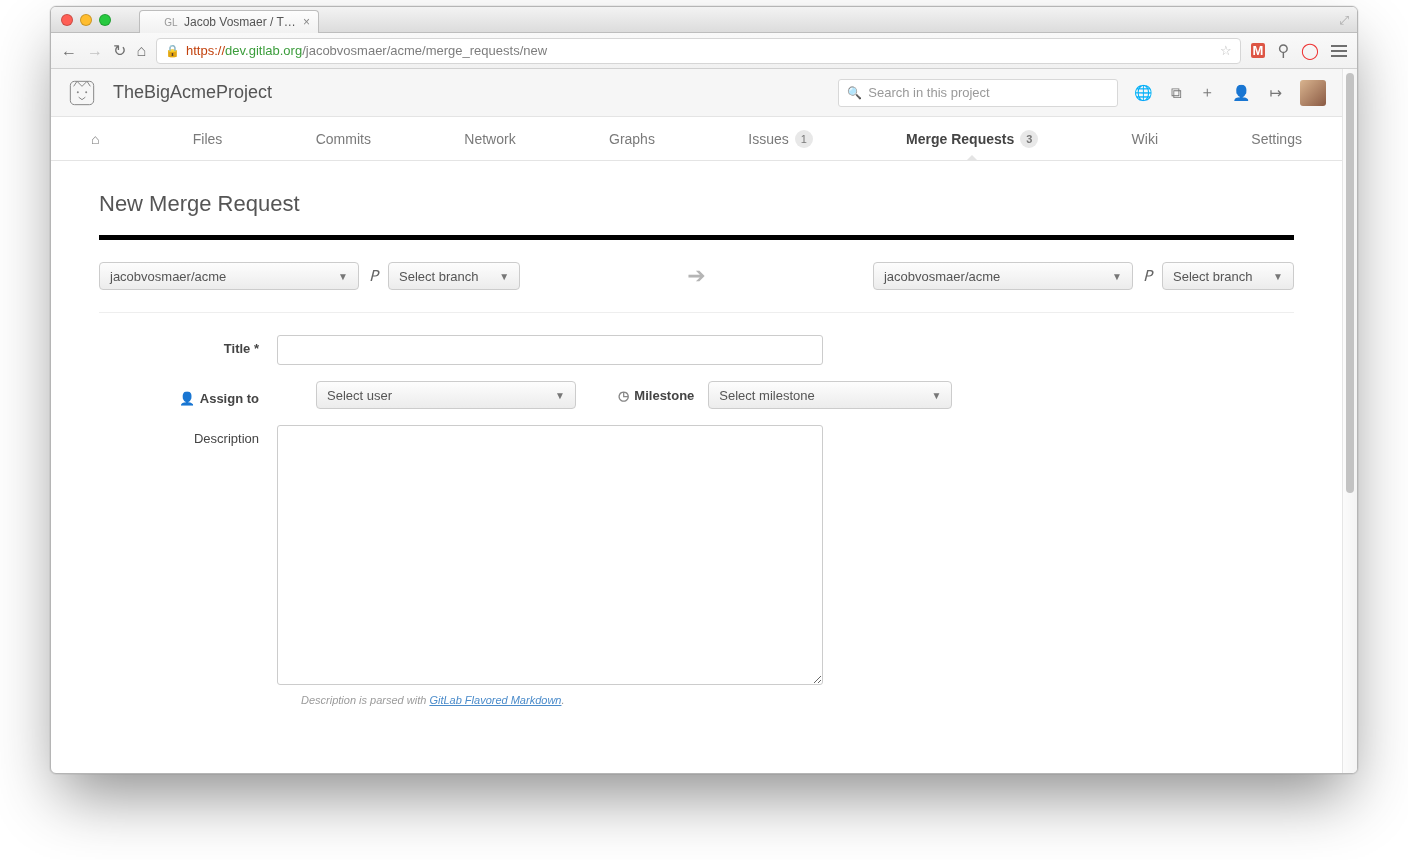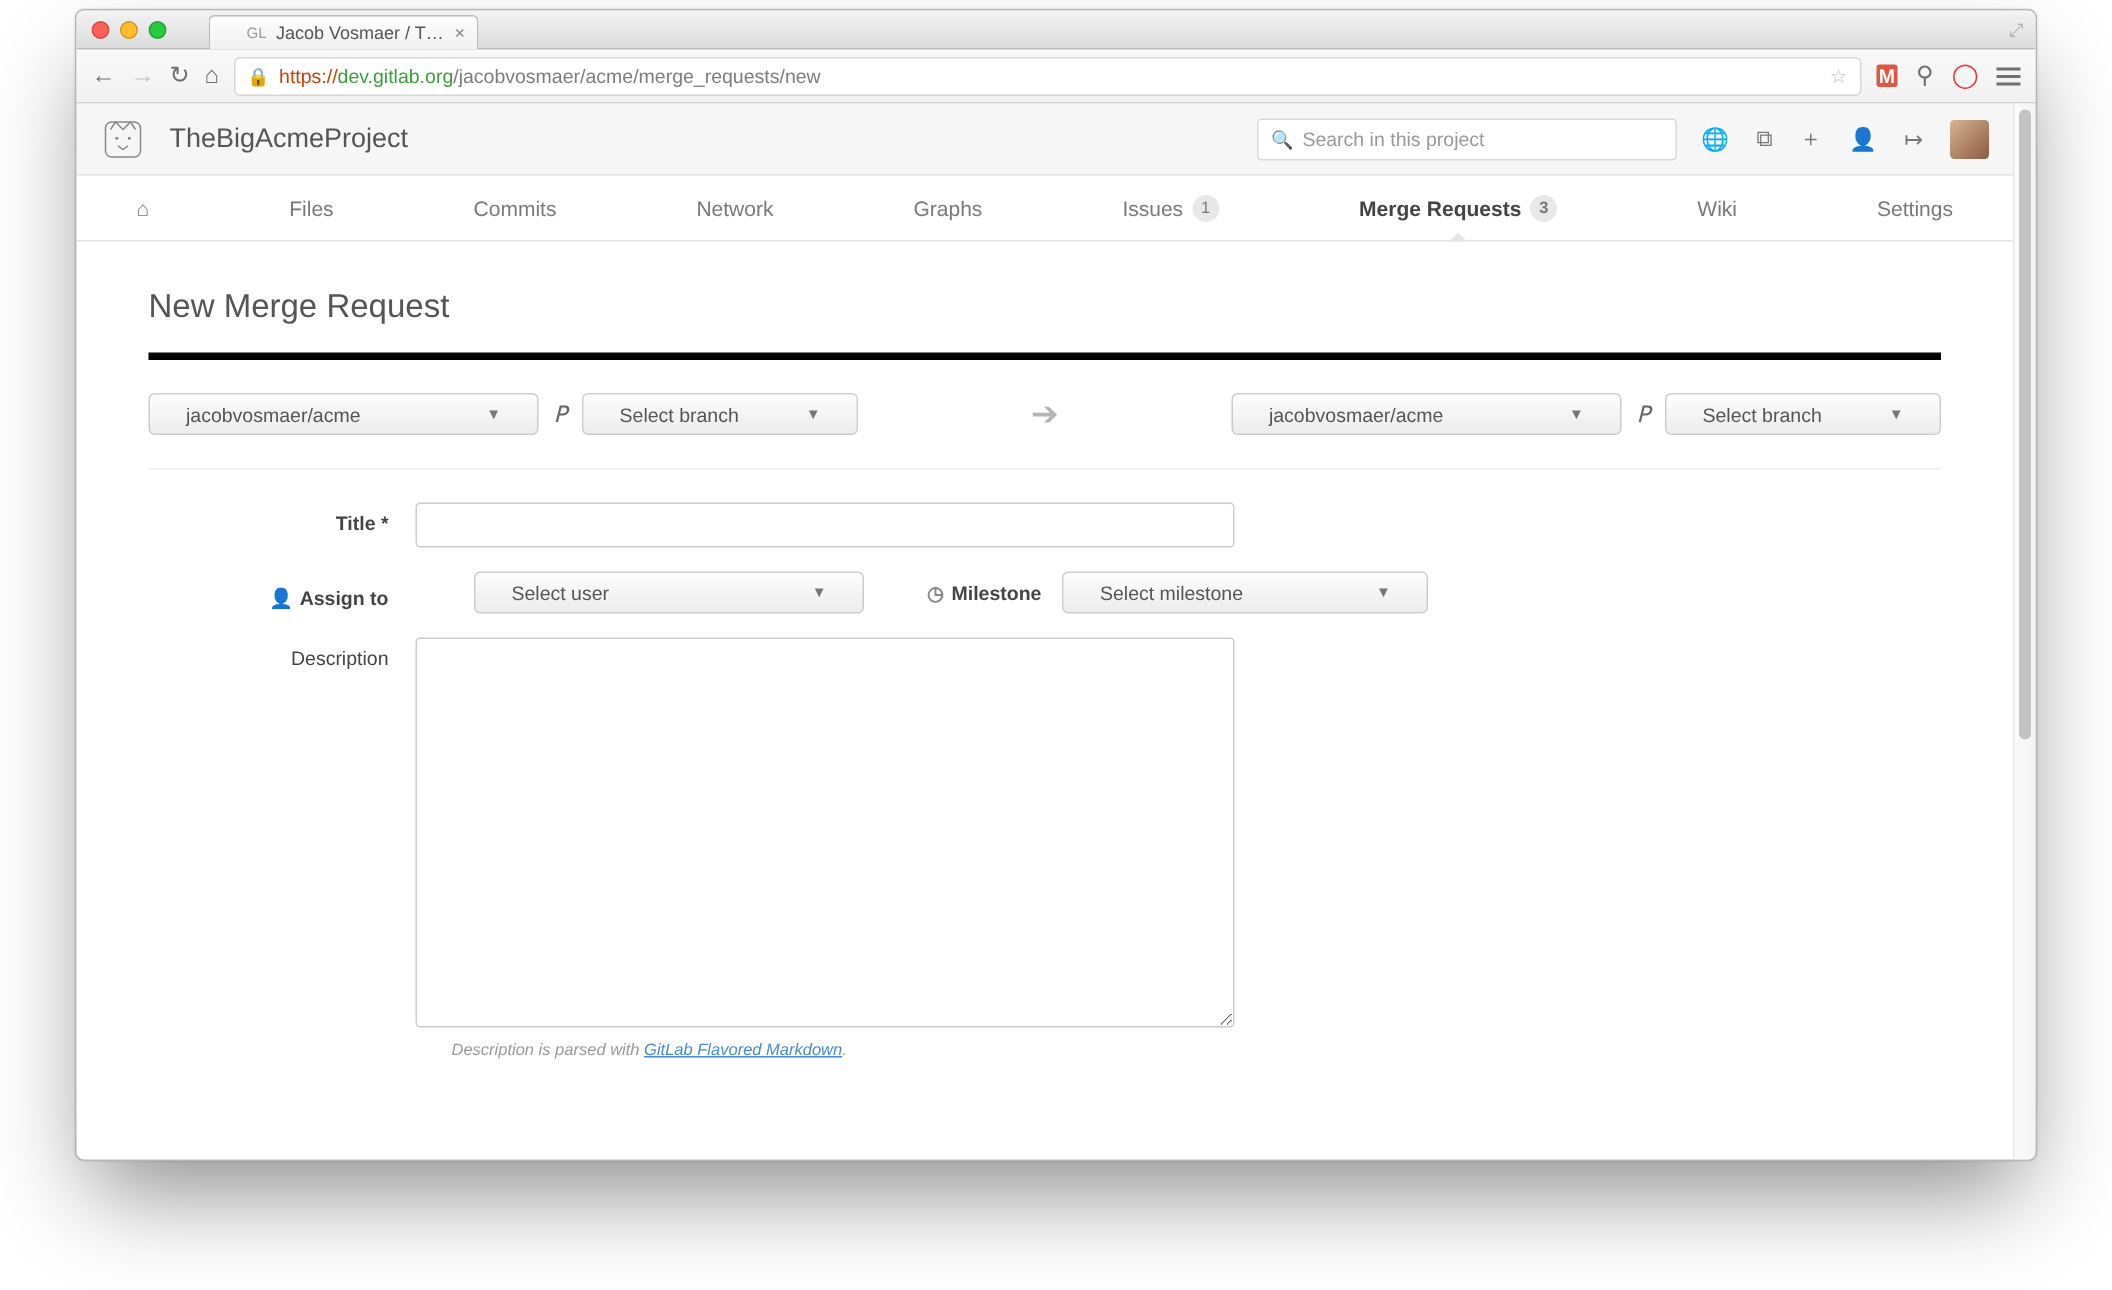--- a/index.html
+++ b/index.html
@@ -111,25 +111,25 @@
   .house{font-size:16px;}
   .gl-body{ padding: 20px 48px 40px; }
   h2.page-title{ font-size:22px; font-weight:500; color:#555; padding:10px 0 18px; border-bottom:5px solid #000000;}
   .branch-row{
     display:flex; align-items:center; gap:10px;
     padding:22px 0; border-bottom:1px solid #eee;
   }
   .branch-group{display:flex;align-items:center;gap:10px;}
   .select-btn{
     display:flex;align-items:center;justify-content:space-between;
-    height:28px; padding:0 24px; font-size:13px; color:#555;
+    height:28px; padding:0 10px; font-size:13px; color:#555;
     background:linear-gradient(#fdfdfd,#ececec);
     border:1px solid #ccc;border-radius:4px; cursor:pointer;
   }
-  .select-btn.wide{width:260px;} .select-btn.med{width:184px;}
+  .select-btn.wide{width:260px;} .select-btn.med{width:132px;}
   .select-btn.user{width:260px;margin-left:39px;} .select-btn.ms{width:244px;gap:47px;}
   .caret{ font-size:10px; color:#777;}
   .git-branch{ font-size:15px; color:#666; font-style:italic; font-family:serif;}
   .arrow{ flex:1; text-align:center; color:#b5b5b5; font-size:22px;}
   .form-row{ display:flex; align-items:flex-start; padding:8px 0;}
   .form-label{ width:178px; text-align:right; padding-right:18px; padding-top:6px; font-size:13px; color:#444; font-weight:600;}
   .form-label .muted-ico{color:#888; font-weight:normal; margin-right:4px;}
   .text-input{
     width:546px;height:30px;border:1px solid #ccc;border-radius:3px;
     padding:0 8px;font-size:13px;background:#fff;

